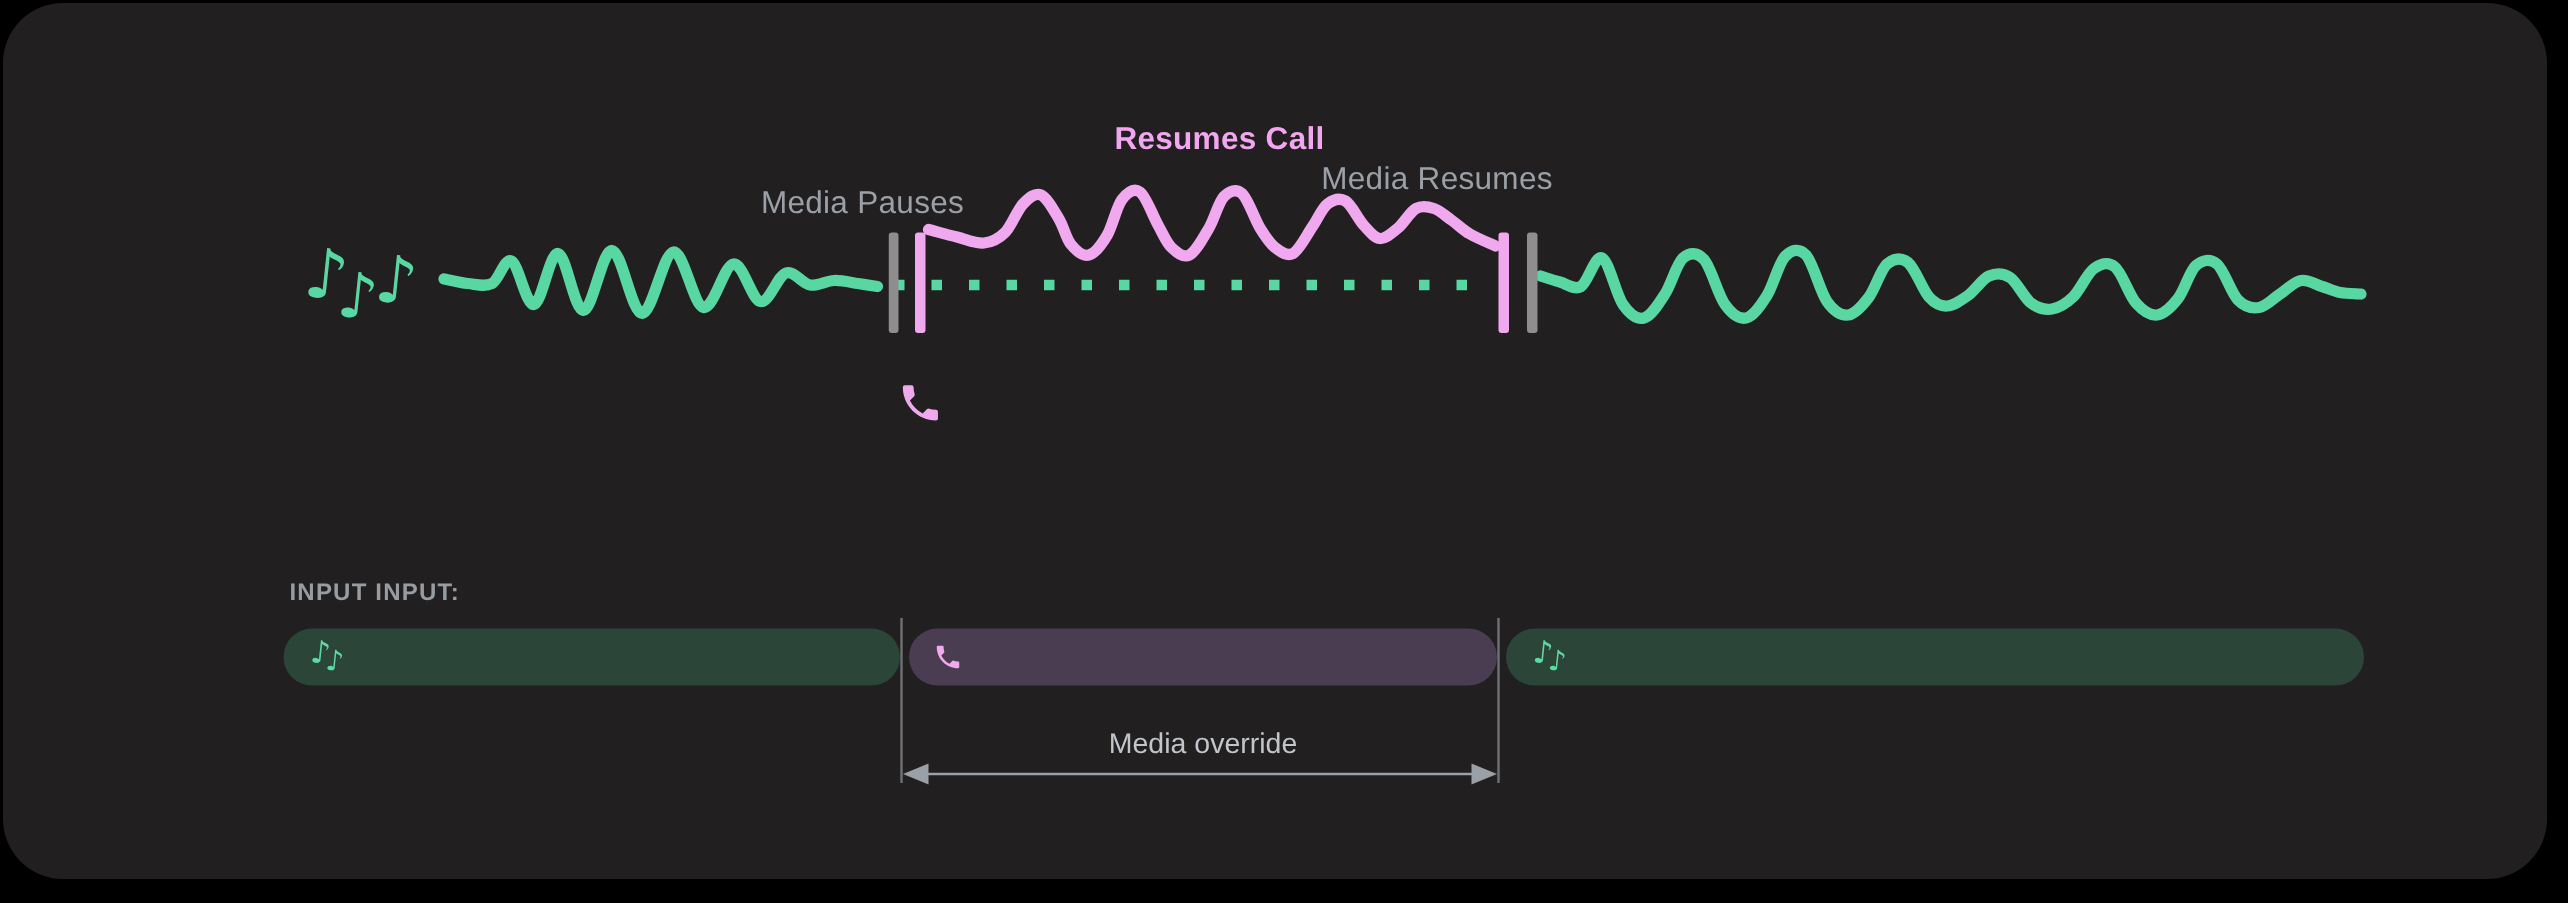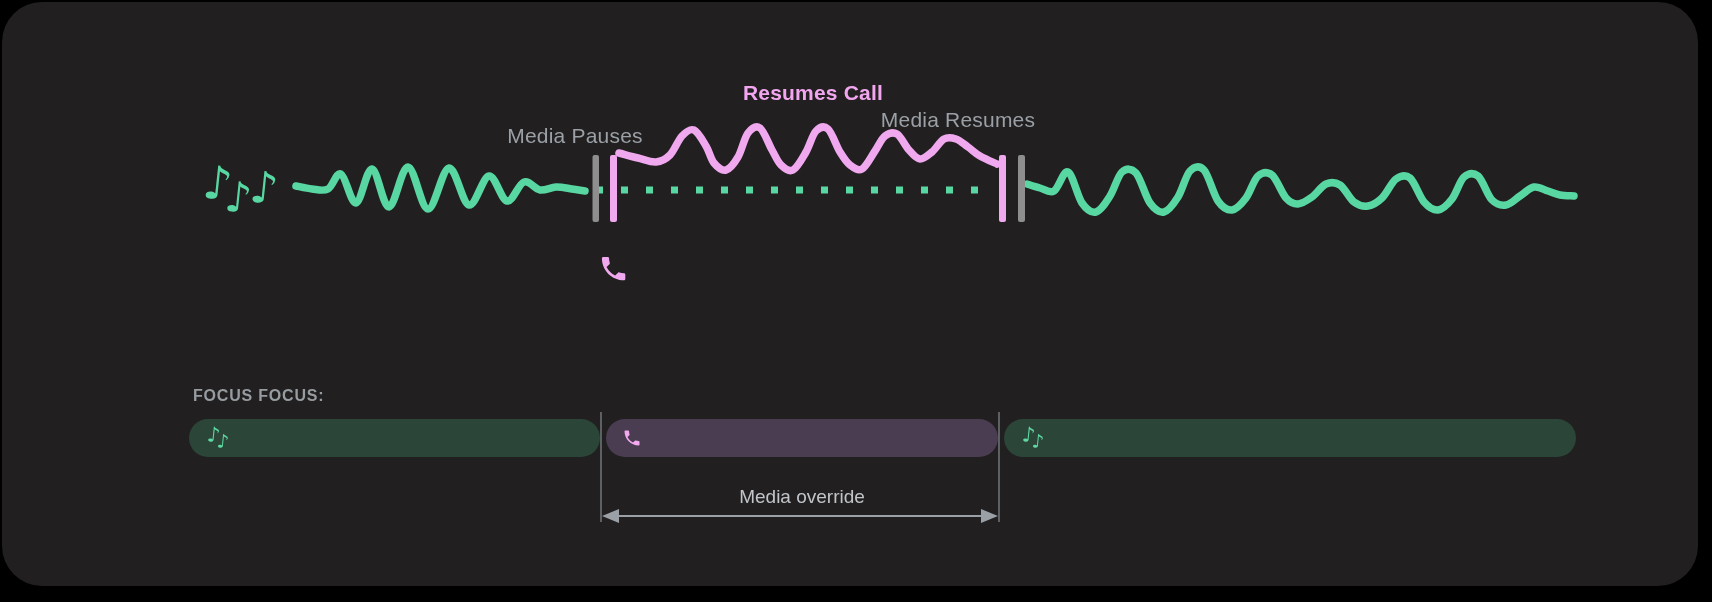--- a/index.html
+++ b/index.html
@@ -46,21 +46,21 @@
   <div class="lbl lbl-pauses">Media Pauses</div>
   <div class="lbl lbl-incoming">Resumes Call</div>
   <div class="lbl lbl-resumes">Media Resumes</div>
 
   <div>
     <span class="note dn1">♪</span>
     <span class="note dn2">♪</span>
     <span class="note dn3">♪</span>
   </div>
 
-  <div class="focus-heading">FOCUS FOCUS:</div>
+  <div class="focus-heading">INPUT INPUT:</div>
 
   <div class="pill pill-media pill1">
     <div class="pill-icon">
       <span class="mini-note mn1">♪</span>
       <span class="mini-note mn2">♪</span>
     </div>
   </div>
 
   <div class="pill pill-call pill2">
     <svg class="pill-phone" width="20" height="20" viewBox="0 0 24 24">

